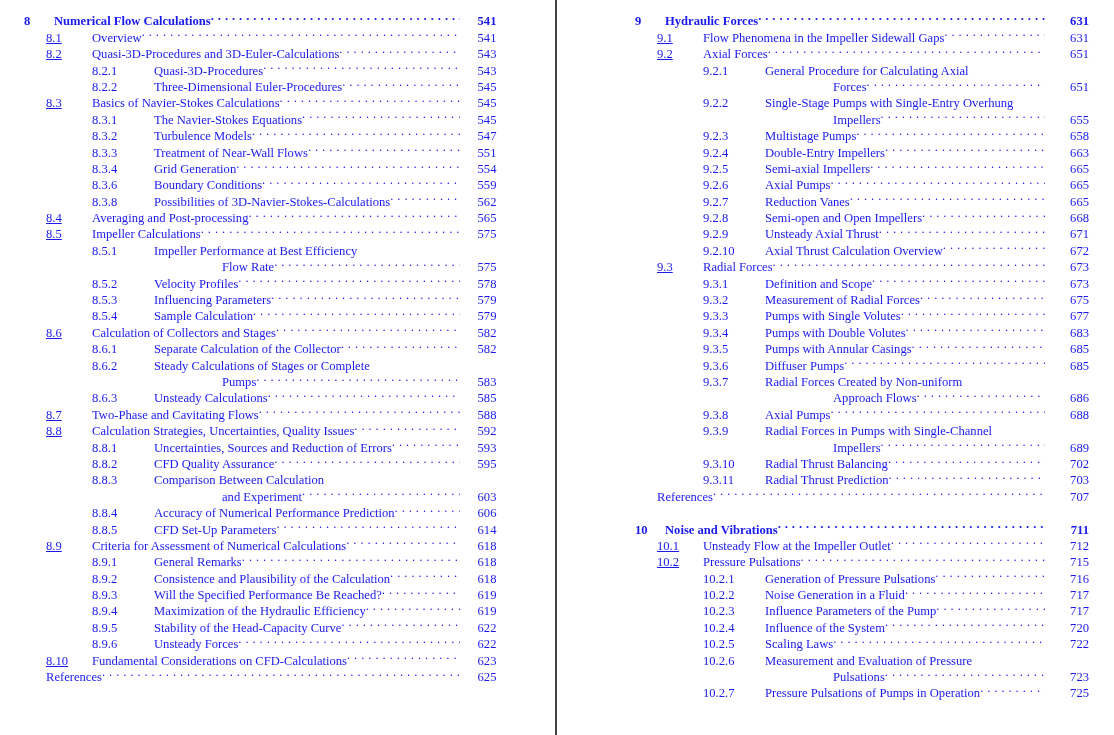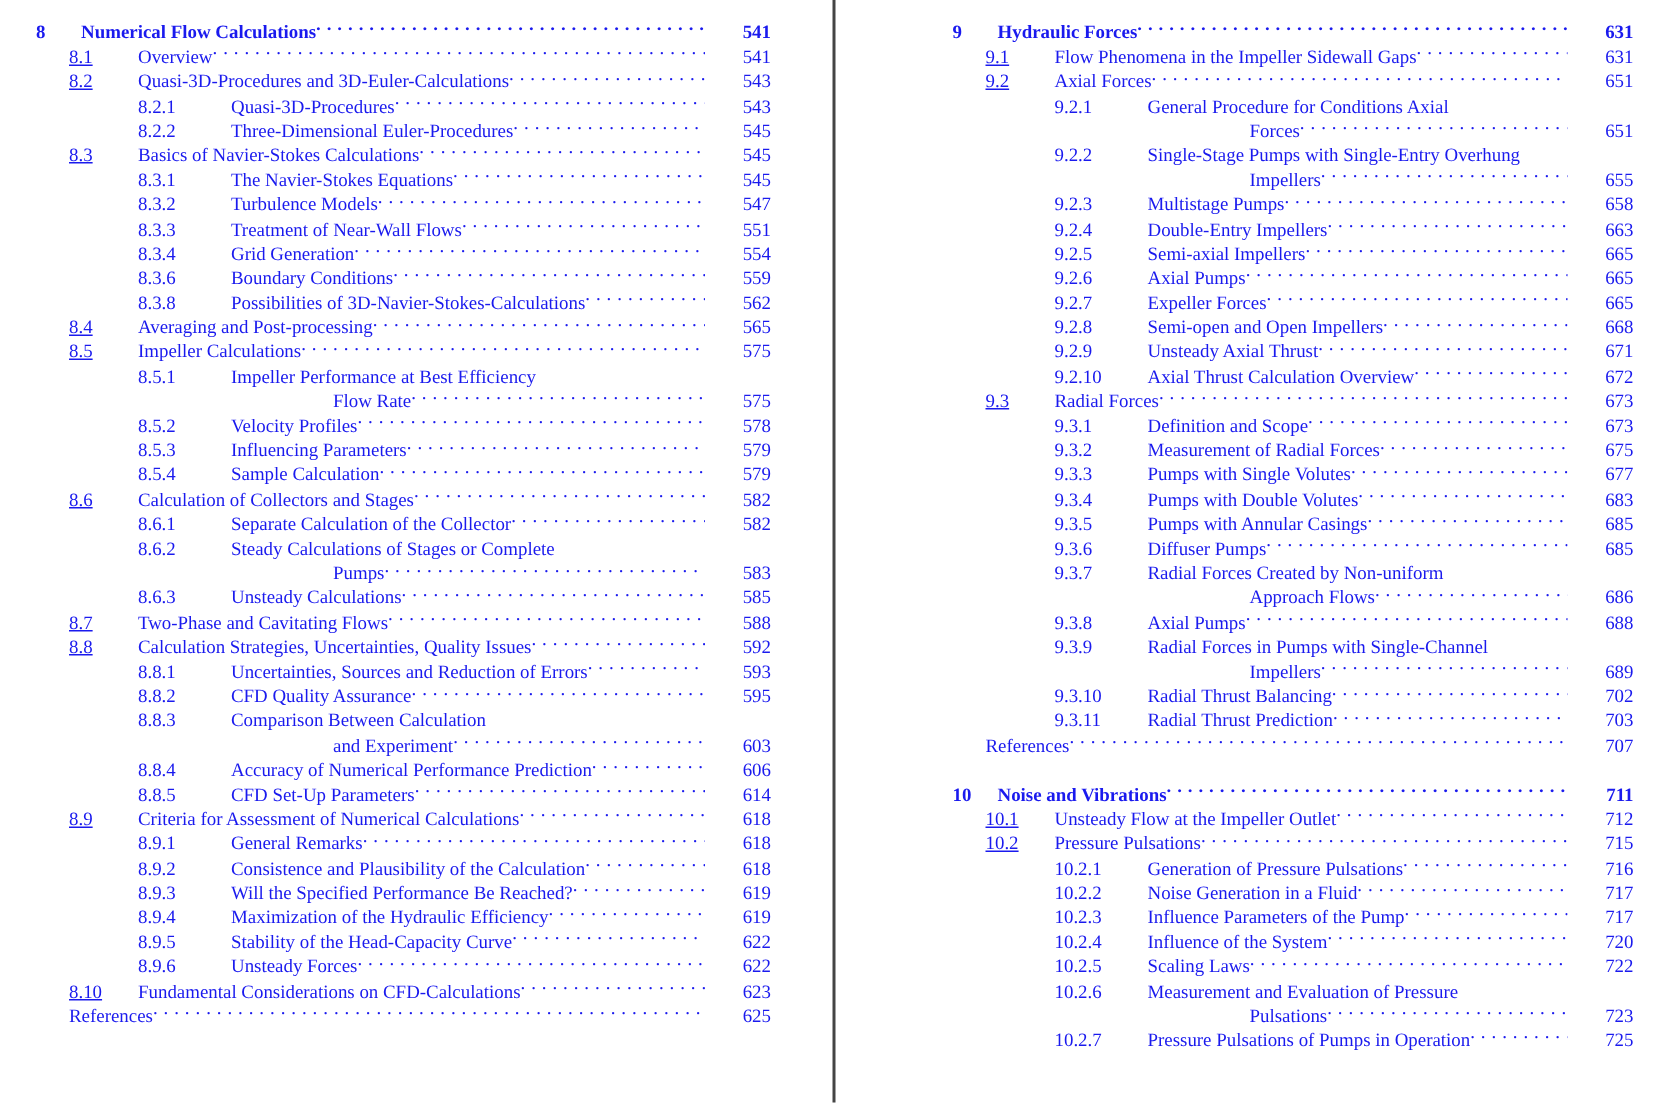--- a/index.html
+++ b/index.html
@@ -95,21 +95,21 @@
     line-height: 16.4px;
   }
   .leader.none::after { content: ""; }
 
   .page-no {
     flex: 0 0 auto;
     width: 34px;
     text-align: right;
     padding-left: 10px;
   }
-  .col-left  .page-no { margin-right: 6px; }
+  .col-left  .page-no { margin-right: 16px; text-align: center; }
   .col-right .page-no { margin-right: 25px; }
 
   .spacer { height: 16.4px; }
 </style>
 </head>
 <body>
 
 <div id="page">
 
   <div class="col col-left">
@@ -377,21 +377,21 @@
         <span class="page-no">631</span>
       </div>
       <div class="toc-row lvl1">
         <span class="num">9.2</span>
         <span class="title">Axial Forces</span>
         <span class="leader"></span>
         <span class="page-no">651</span>
       </div>
       <div class="toc-row lvl2">
         <span class="num">9.2.1</span>
-        <span class="title">General Procedure for Conditions Axial</span>
+        <span class="title">General Procedure for Calculating Axial</span>
         <span class="leader none"></span>
         <span class="page-no"></span>
       </div>
       <div class="toc-row lvl2 cont c2">
         <span class="num"></span>
         <span class="title">Forces</span>
         <span class="leader"></span>
         <span class="page-no">651</span>
       </div>
       <div class="toc-row lvl2">
@@ -425,21 +425,21 @@
         <span class="page-no">665</span>
       </div>
       <div class="toc-row lvl2">
         <span class="num">9.2.6</span>
         <span class="title">Axial Pumps</span>
         <span class="leader"></span>
         <span class="page-no">665</span>
       </div>
       <div class="toc-row lvl2">
         <span class="num">9.2.7</span>
-        <span class="title">Expeller Forces</span>
+        <span class="title">Reduction Vanes</span>
         <span class="leader"></span>
         <span class="page-no">665</span>
       </div>
       <div class="toc-row lvl2">
         <span class="num">9.2.8</span>
         <span class="title">Semi-open and Open Impellers</span>
         <span class="leader"></span>
         <span class="page-no">668</span>
       </div>
       <div class="toc-row lvl2">

